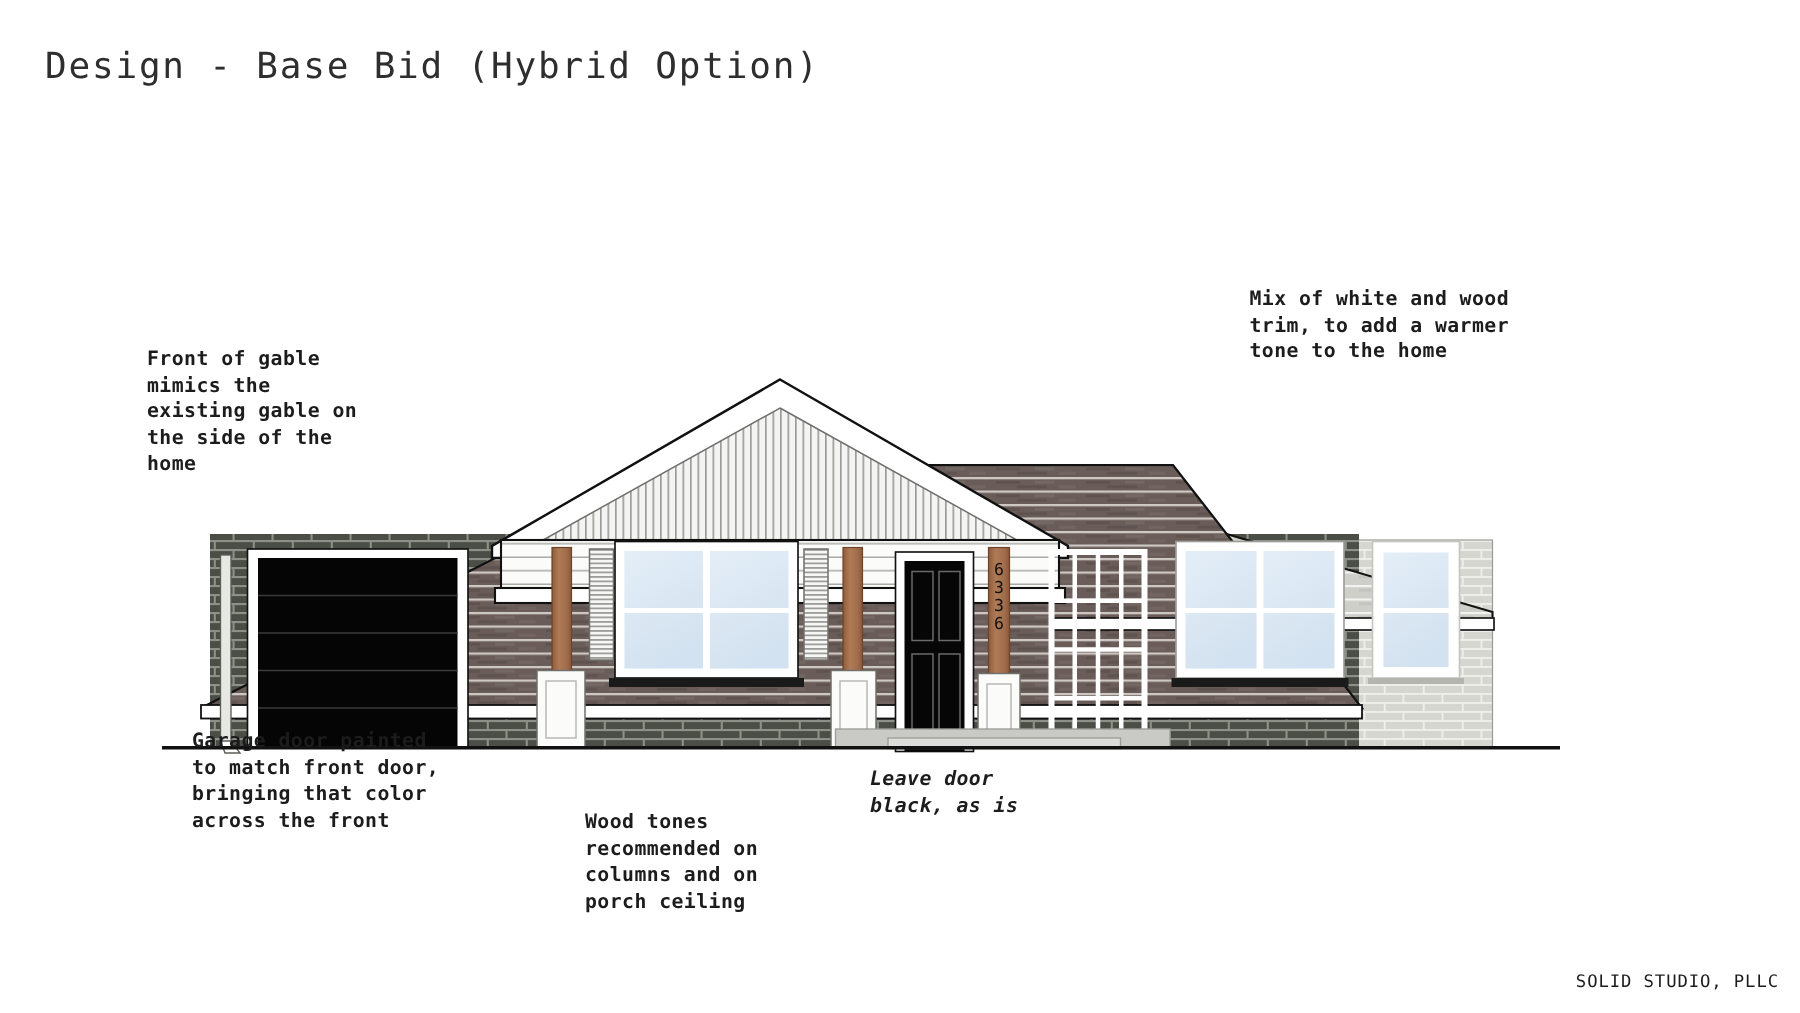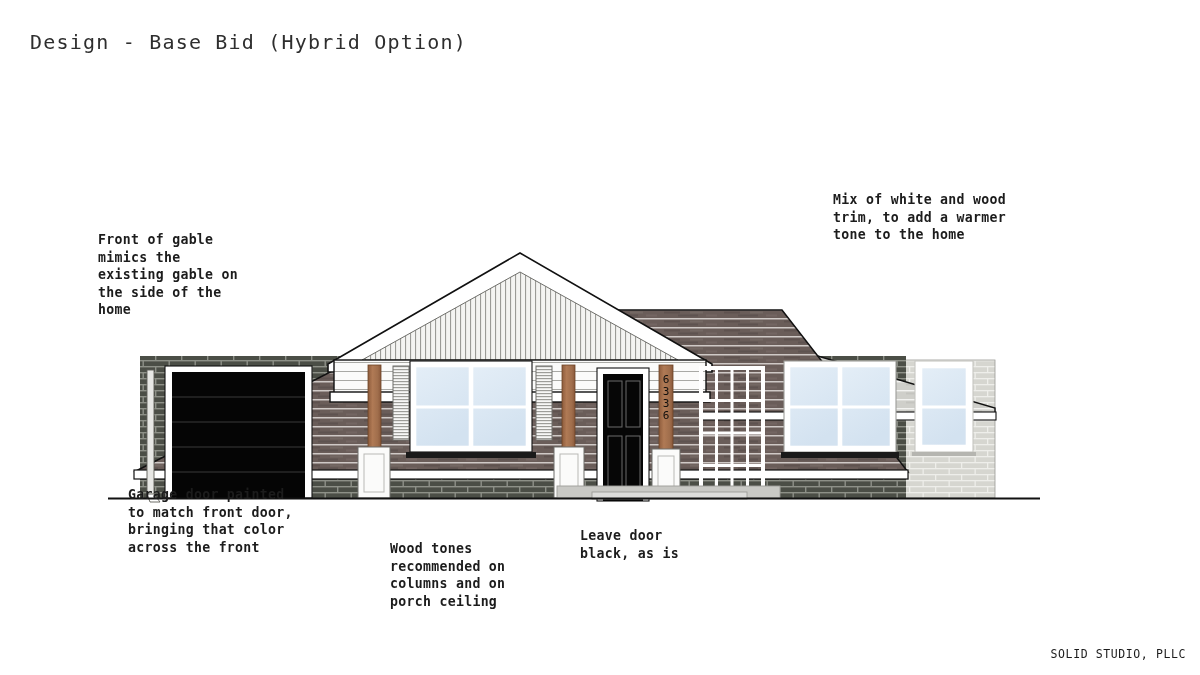--- a/index.html
+++ b/index.html
@@ -1,34 +1,34 @@
 <!DOCTYPE html>
 <html><head>
 <meta charset="utf-8">
 <style>
   html,body{margin:0;padding:0;background:#ffffff;}
   body{width:1200px;height:675px;position:relative;overflow:hidden;
        font-family:"DejaVu Sans Mono","Liberation Mono",monospace;}
 
   #page-title{
     position:absolute;left:30px;top:30px;
-    font-size:20px;letter-spacing:1.2px;color:#2e2e2e;font-weight:400;
+    font-size:24px;letter-spacing:1.2px;color:#2e2e2e;font-weight:400;
     white-space:nowrap;
   }
 
   .annot{
     position:absolute;
     font-size:13.2px;font-weight:bold;line-height:17.6px;
     color:#1c1c1c;letter-spacing:0.3px;white-space:pre;
   }
   #annot-gable   {left:98px; top:196px;margin-top:35px;}
   #annot-trim    {left:833px;top:191px;}
   #annot-garage  {left:128px;top:486px;}
   #annot-wood    {left:390px;top:540px;}
-  #annot-door    {left:580px;top:527px;}
+  #annot-door    {left:580px;top:511px;font-style:italic;}
 
   #footer-credit{
     position:absolute;right:14px;bottom:14px;
     font-size:11.5px;color:#1c1c1c;letter-spacing:0.6px;white-space:nowrap;text-align:right;
   }
 
   #house-render{position:absolute;left:0;top:120px;width:1200px;height:400px;}
 </style>
 </head>
 <body>

